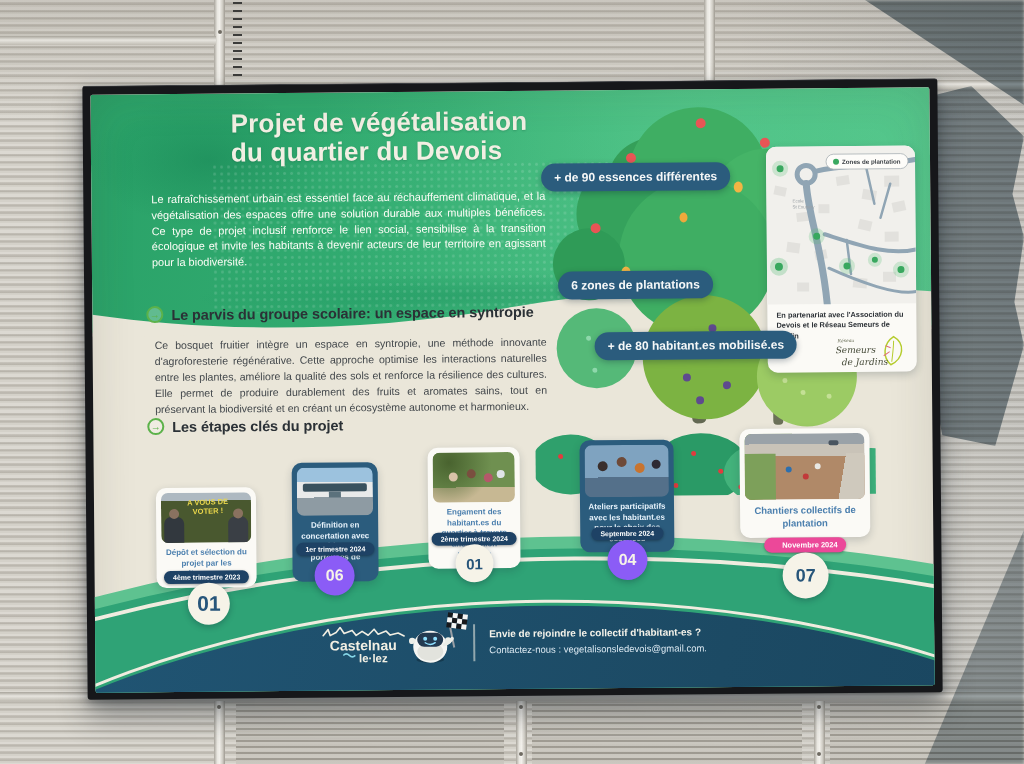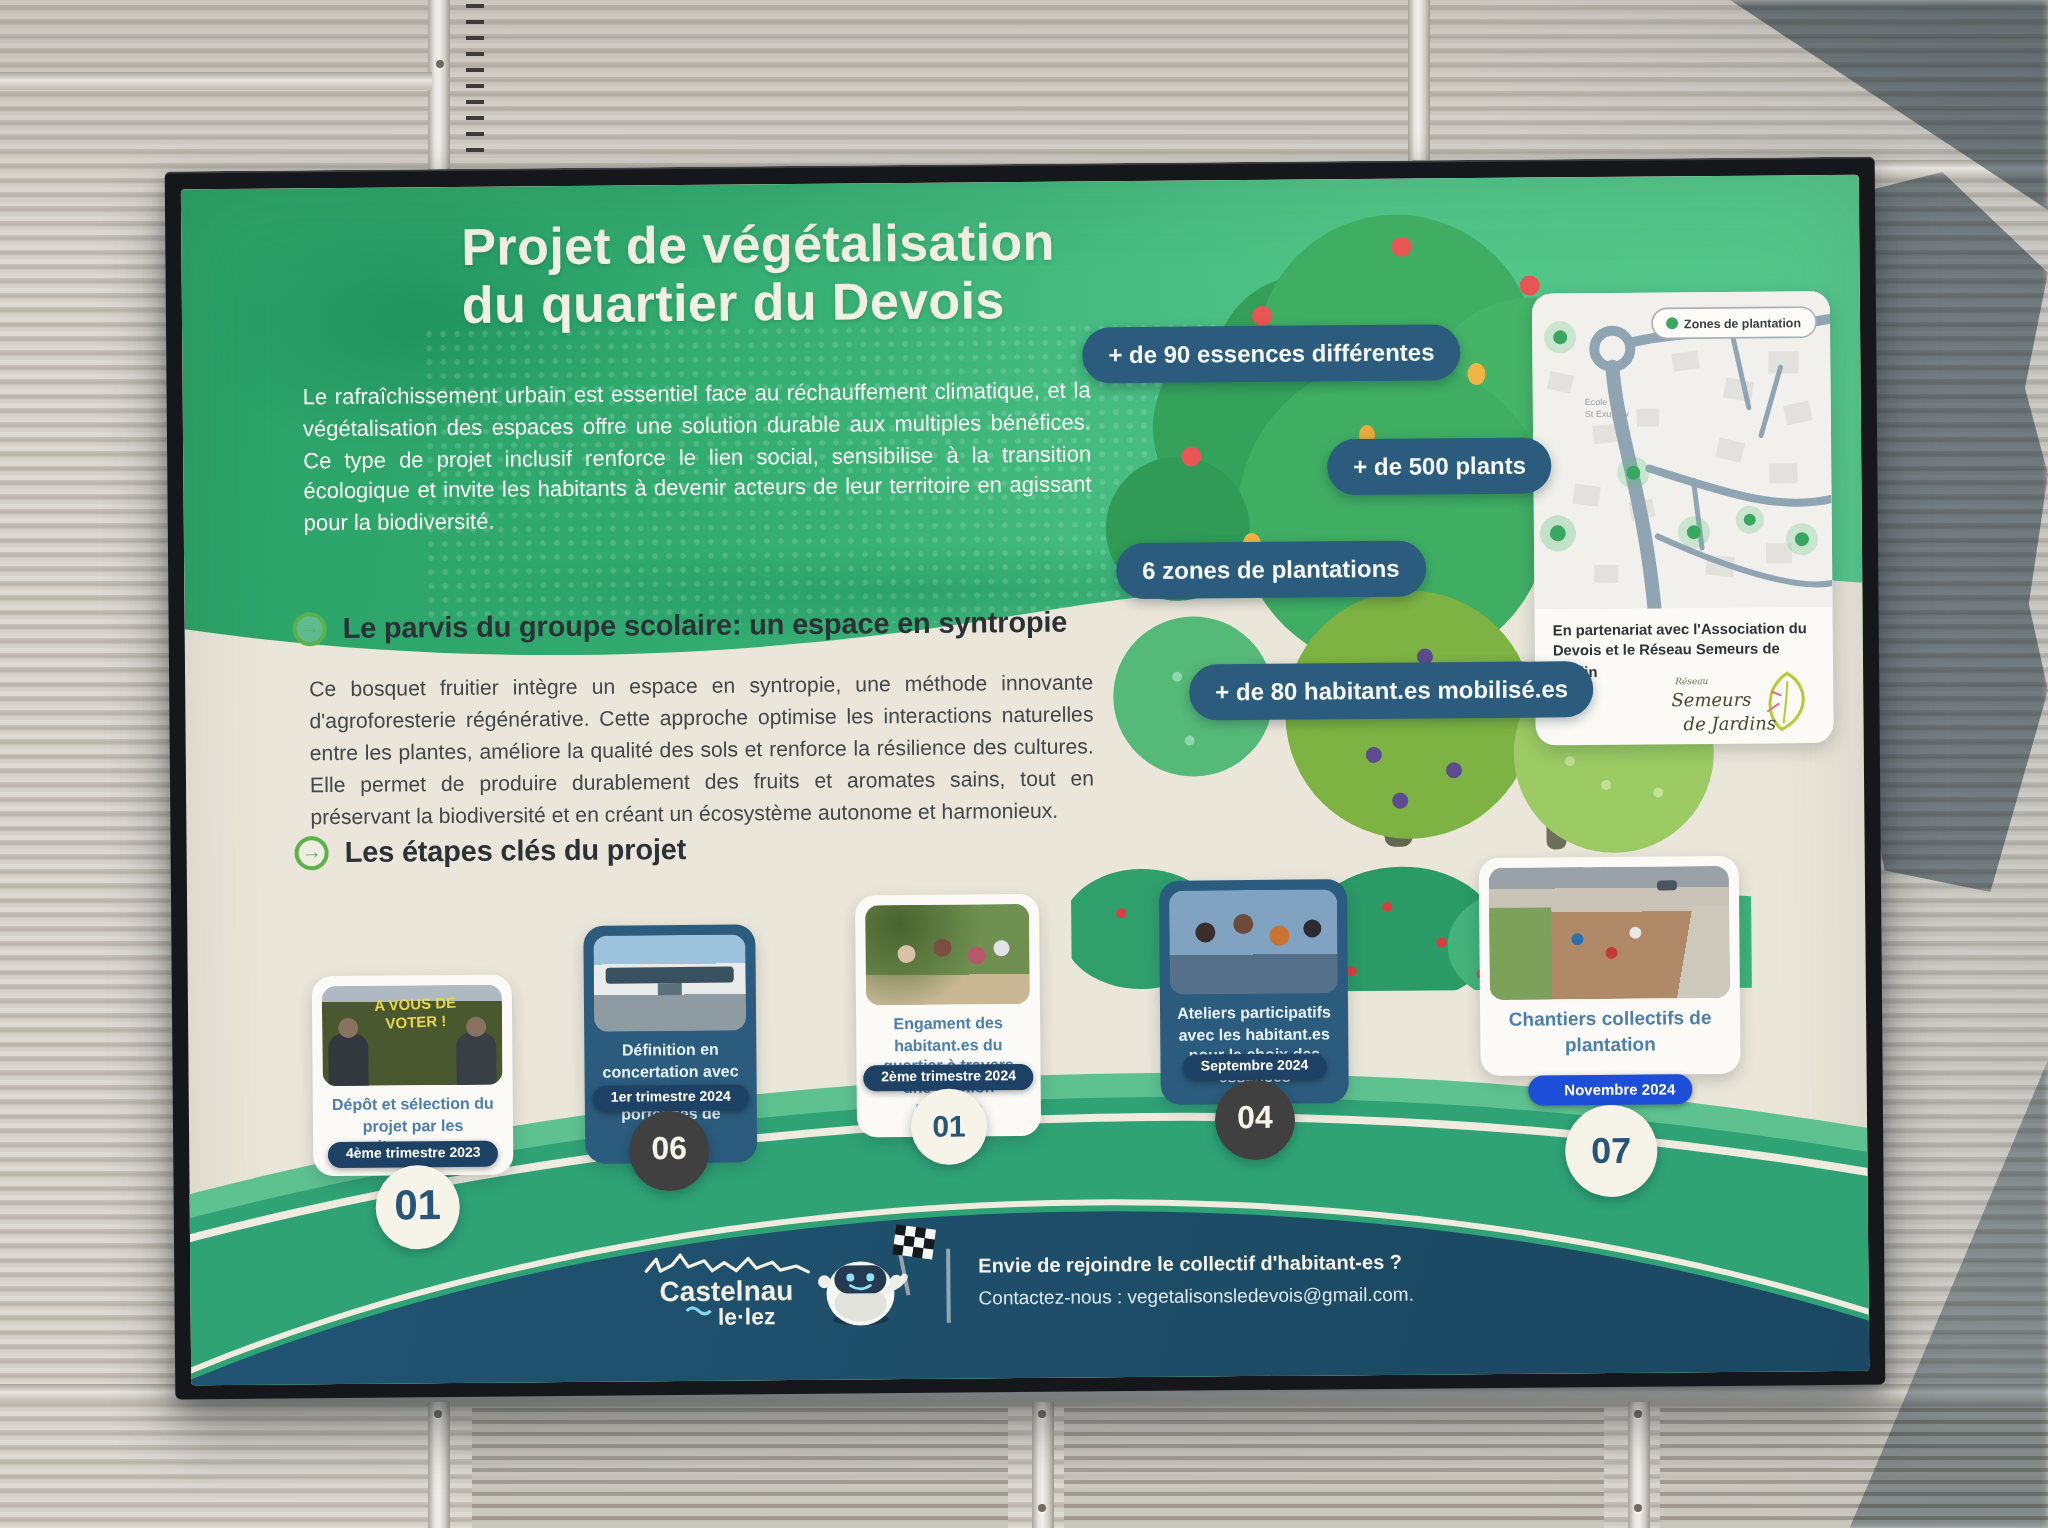--- a/index.html
+++ b/index.html
@@ -92,25 +92,25 @@
   
   .scard{position:absolute;border-radius:10px;box-shadow:0 3px 8px rgba(25,40,55,.20);z-index:4;}
   .scard.light{background:#fbfaf6;}
   .scard.dark{background:#2b5c7d;}
   .sphoto{margin:5px 5px 2px 5px;border-radius:7px;overflow:hidden;position:relative;}
   .scap{padding:3px 6px 8px 6px;font-size:8px;line-height:1.32;text-align:center;font-weight:bold;}
   .scard.light .scap{color:#4b7fae;}
   .scard.dark .scap{color:#e6f2fb;}
   .sbadge{position:absolute;transform:translateX(-50%);background:#1e4265;color:#fff;font-size:7px;font-weight:bold;
     padding:3px 9px;border-radius:9px;white-space:nowrap;box-shadow:0 1px 3px rgba(0,0,0,.35);z-index:5;}
-  .sbadge.green{background:#1d4ed8;padding-left:18px;}
+  .sbadge.green{background:#ec4899;padding-left:18px;}
   .num{position:absolute;border-radius:50%;display:flex;align-items:center;justify-content:center;font-weight:bold;
     box-shadow:0 2px 6px rgba(10,30,45,.3);z-index:5;}
   .num.light{background:#f6f3e8;color:#27557a;}
-  .num.dark{background:#404040;color:#f6f3e8;}
+  .num.dark{background:#8b5cf6;color:#f6f3e8;}
 
   
   .ph{width:100%;height:100%;}
   .ph1{background:linear-gradient(180deg,#aeb9c1 0 16%,#49582f 16%);}
   .ph1 .vt{position:absolute;left:24%;top:9%;width:55%;color:#e9d64b;font-size:7.5px;font-weight:bold;line-height:1.2;transform:rotate(-2deg);text-align:center;}
   .fig{position:absolute;bottom:0;width:20px;height:26px;border-radius:7px 7px 0 0;}
   .fig::before{content:'';position:absolute;top:-8px;left:5px;width:10px;height:10px;border-radius:50%;background:#8a7260;}
   .ph2{background:linear-gradient(180deg,#9cc2de 0 30%,#e9eaea 30% 62%,#8e9ba3 62%);}
   .ph2 .win{position:absolute;left:8%;top:33%;width:84%;height:16%;background:#39515e;border-radius:2px;}
   .ph2 .door{position:absolute;left:42%;top:50%;width:16%;height:12%;background:#5b717c;}
@@ -299,21 +299,20 @@
           <path d="M60,3 C72,10 70,25 57,31 C49,24 49,10 60,3 Z" fill="none" stroke="#b5cc2e" stroke-width="1.5"></path>
           <path d="M58,28 C59,20 60,13 60,7" fill="none" stroke="#b5cc2e" stroke-width="1"></path>
           <path d="M50,22 l6,-4 M52,12 l5,2" stroke="#e0707c" stroke-width="1" fill="none"></path>
           <text x="4" y="8" font-size="4.5" fill="#6a6f58" font-family="'DejaVu Serif',serif" font-style="italic">Réseau</text>
           <text x="2" y="19" font-size="9" fill="#454a38" font-family="'DejaVu Serif',serif" font-style="italic">Semeurs</text>
           <text x="8" y="31" font-size="9" fill="#454a38" font-family="'DejaVu Serif',serif" font-style="italic">de Jardins</text>
         </svg>
       </div>
 
       <div class="pill" id="pill1">+ de 90 essences différentes</div>
-      <div class="pill" id="pill2">+ de 500 plants</div>
       <div class="pill" id="pill3">6 zones de plantations</div>
       <div class="pill" id="pill4">+ de 80 habitant.es mobilisé.es</div>
 
       <div class="sechead" id="sec1">
         <div class="arrow-ic">→</div>
         <div class="t">Le parvis du groupe scolaire: un espace en syntropie</div>
       </div>
       <div class="para">Ce bosquet fruitier intègre un espace en syntropie, une méthode innovante d'agroforesterie régénérative. Cette approche optimise les interactions naturelles entre les plantes, améliore la qualité des sols et renforce la résilience des cultures. Elle permet de produire durablement des fruits et aromates sains, tout en préservant la biodiversité et en créant un écosystème autonome et harmonieux.</div>
       <div class="sechead" id="sec2">
         <div class="arrow-ic">→</div>

